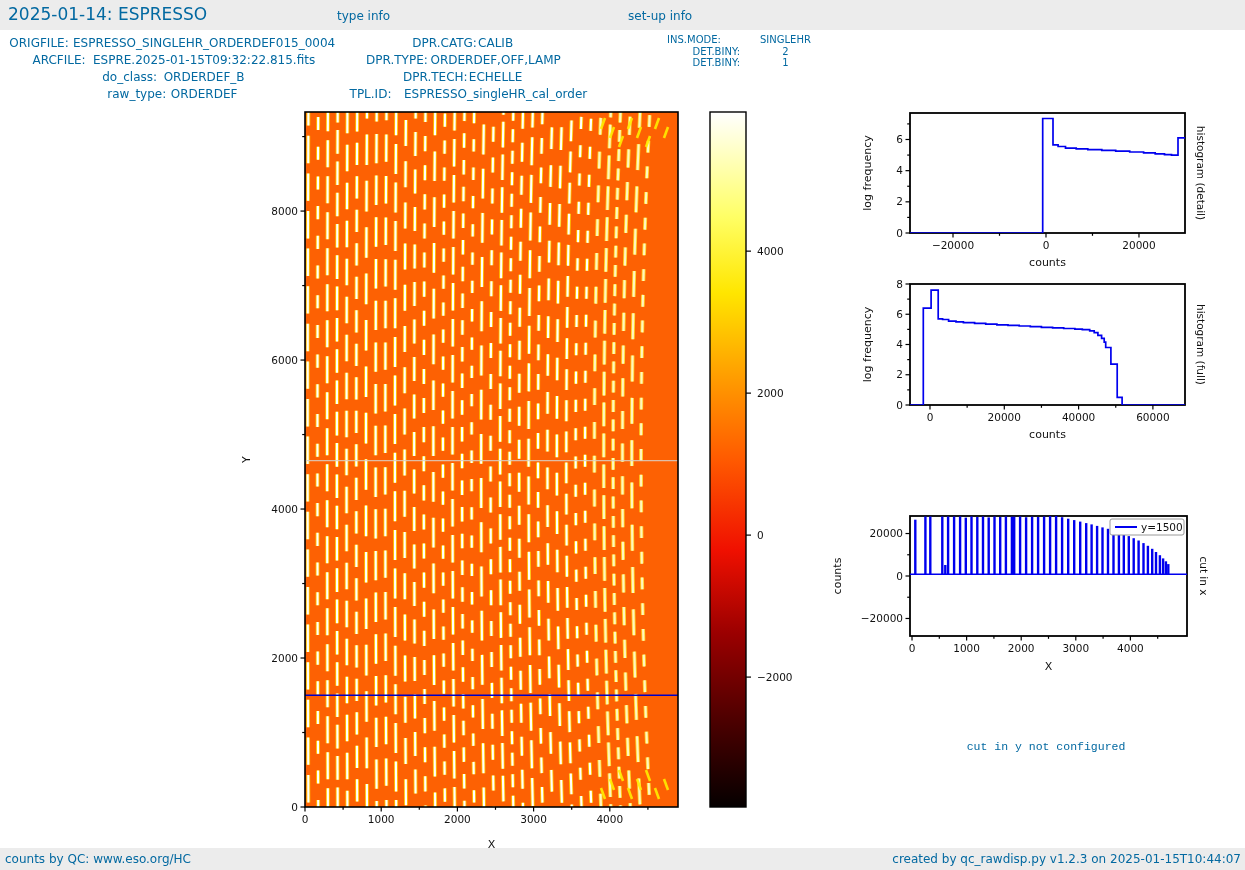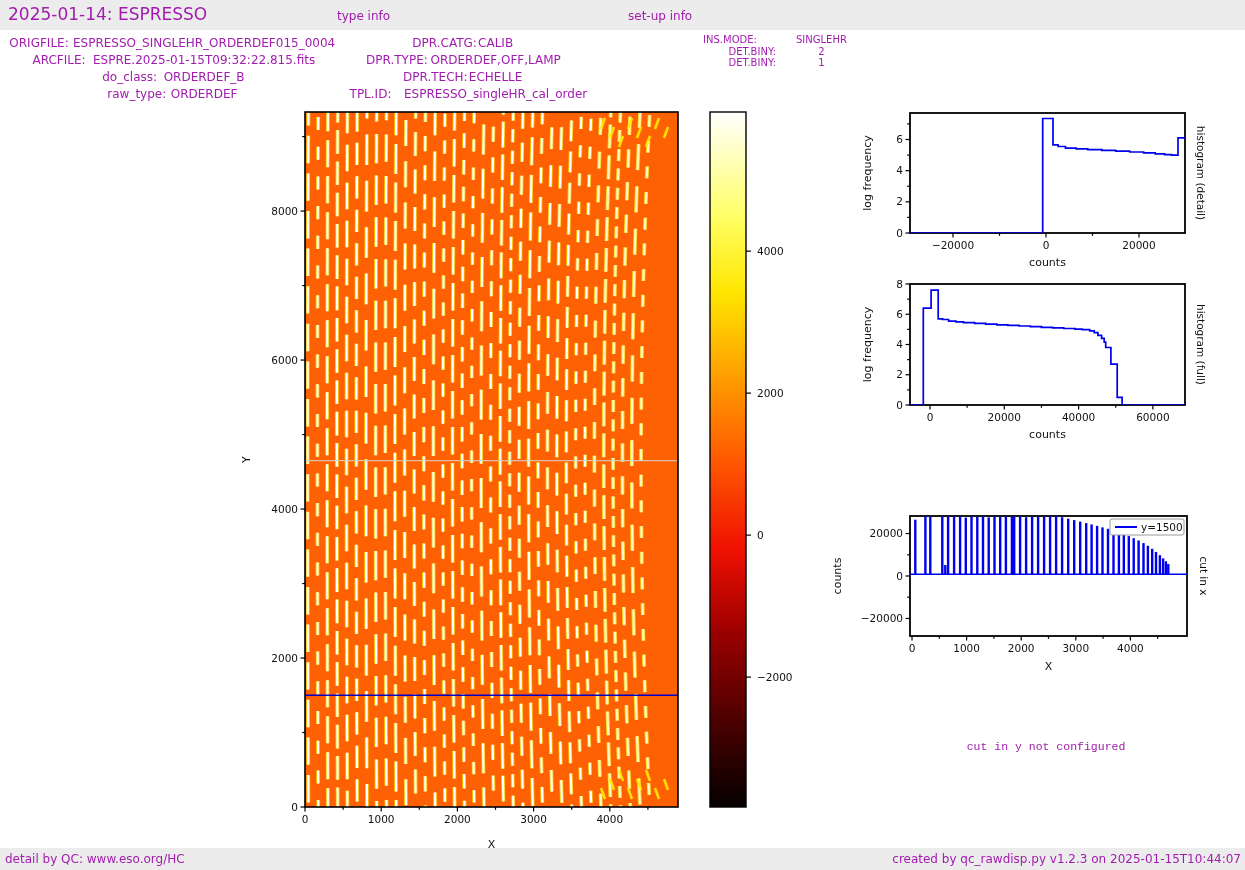--- a/index.html
+++ b/index.html
@@ -1,27 +1,27 @@
 <!DOCTYPE html>
 <html><head>
 <meta charset="utf-8">
 <style>
   html,body{margin:0;padding:0;background:#fff;}
   .page{position:relative;width:1245px;height:870px;background:#ffffff;overflow:hidden;
-        font-family:"DejaVu Sans",sans-serif;color:#a21caf;}
+        font-family:"DejaVu Sans",sans-serif;color:#0369a1;}
   .topbar{position:absolute;left:0;top:0;width:1245px;height:30px;background:#ececec;}
   .title{position:absolute;left:8px;top:4px;font-size:17px;white-space:nowrap;}
   .sechead{position:absolute;top:9px;font-size:12px;white-space:nowrap;text-align:center;}
   .metablock{position:absolute;font-size:12px;line-height:17px;white-space:nowrap;text-align:center;}
   .mrow{white-space:nowrap;}
   .mlabel{display:inline-block;}
   .metaA .mlabel{width:68px;}
   .metaB .mlabel{width:67px;}
   .setup{font-size:10px;line-height:11.5px;}
-  .setup .mlabel{width:132px;margin-left:36px;}
+  .setup .mlabel{width:132px;}
   svg text{font-family:"DejaVu Sans",sans-serif;fill:#111;}
   .tick{font-size:10.5px;}
   .axlabel{font-size:11px;}
   .note{position:absolute;left:896px;top:740px;width:300px;text-align:center;font-size:11.5px;font-family:Liberation Mono, monospace;}
   .footer{position:absolute;left:0;top:848px;width:1245px;height:22px;background:#ececec;font-size:12px;}
   .footer .fleft{position:absolute;left:5px;top:4px;white-space:nowrap;}
   .footer .fright{position:absolute;right:4px;top:4px;white-space:nowrap;}
 </style>
 </head>
 <body>
@@ -370,17 +370,17 @@
         <rect x="342.1" y="64.1" width="2.4" height="10.2" fill="#0000ee"></rect>
       </g>
       <rect x="285" y="19" width="74" height="16" fill="#fff" stroke="#9a9a9a" stroke-width="1" rx="2"></rect>
       <line x1="290" y1="27" x2="312" y2="27" stroke="#0000ee" stroke-width="2"></line>
       <text x="316" y="30.8" class="tick">y=1500</text>
     </svg>
 
   <div class="note">cut in y not configured</div>
 
   <div class="footer">
-    <span class="fleft">detail by QC: www.eso.org/HC</span>
+    <span class="fleft">counts by QC: www.eso.org/HC</span>
     <span class="fright">created by qc_rawdisp.py v1.2.3 on 2025-01-15T10:44:07</span>
   </div>
 
 </div>
 
 </body></html>

